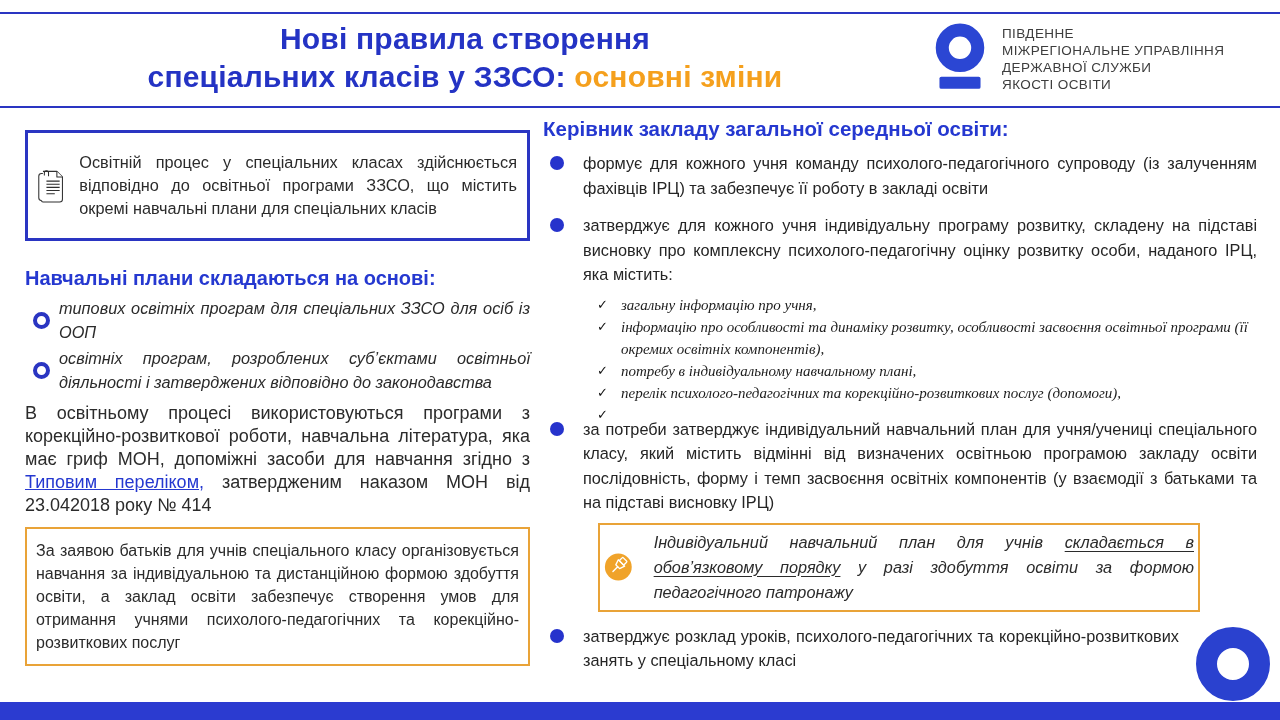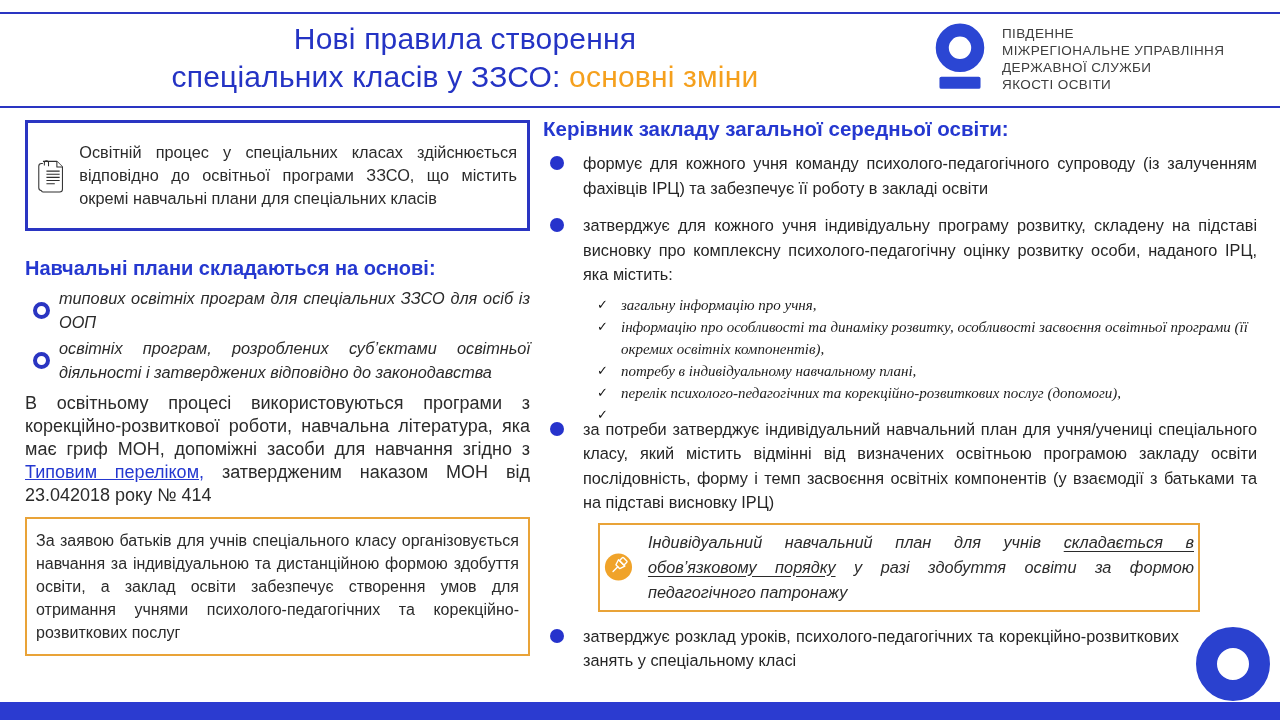--- a/index.html
+++ b/index.html
@@ -6,33 +6,33 @@
   html,body { width:1280px; height:720px; background:#ffffff; overflow:hidden;
               font-family:"Liberation Sans", sans-serif; color:#2e2e2e; }
   .page { position:relative; width:1280px; height:720px; background:#fff; }
 
   .rule { position:absolute; left:0; width:1280px; height:2px; background:#2a35c2; }
   .rule-top { top:12px; }
   .rule-mid { top:106px; }
 
   
   .header-title { position:absolute; top:20px; left:70px; width:790px;
-                  text-align:center; font-weight:normal; font-size:30px;
+                  text-align:center; font-weight:bold; font-size:30px;
                   line-height:38px; color:#2433c4; letter-spacing:0.2px; }
   .accent { color:#f5a01d; }
 
   .logo { position:absolute; top:22px; left:932px; display:flex; align-items:center; gap:14px; }
   .logo-text { font-size:13.5px; font-weight:normal; color:#3d3d3d; line-height:17px; letter-spacing:0.4px; }
 
   
   .col-left  { position:absolute; left:25px;  top:120px; width:505px; }
   .col-right { position:absolute; left:543px; top:116px; width:714px; }
 
   .doc-box { border:3px solid #2a35c2; height:111px; display:flex; align-items:center;
-             gap:12px; padding:6px 10px 6px 8px; background:#fff; }
+             gap:12px; padding:6px 10px 6px 8px; background:#fff;margin-top:10px; }
   .doc-box .txt { font-size:16.3px; line-height:23px; text-align:justify; color:#2b2b2b; }
 
   h2.blue-h { color:#2538d0; font-weight:bold; }
   .col-left  h2.blue-h { font-size:20px; margin-top:24px; line-height:27px; }
   .col-right h2.blue-h { font-size:20.5px; line-height:26px; margin-bottom:9px; }
 
   ul { list-style:none; }
 
   .ring-list { margin-top:4px; }
   .ring-list li { position:relative; padding-left:34px; font-style:italic; font-size:16.3px;
@@ -52,21 +52,21 @@
                    width:14px; height:14px; border-radius:50%; background:#2633cc; }
 
   .check-list { margin:7px 0 0 14px; }
   .check-list li { position:relative; padding-left:24px; font-family:"Liberation Serif", serif;
                    font-style:italic; font-size:15px; line-height:22px; color:#1d1d1d;
                    text-align:left; }
   .check-list .check { position:absolute; left:0; top:0; font-style:normal;
                    font-family:"DejaVu Sans", sans-serif; font-size:13px; color:#111; }
 
   .pin-box { margin:4px 16px 12px 55px; width:602px; border:2px solid #e9a338;
-             display:flex; align-items:center; gap:15px; padding:5px 4px; background:#fff; }
+             display:flex; align-items:center; gap:21px; padding:5px 4px; background:#fff; }
   .pin-box .txt { font-style:italic; font-size:16.3px; line-height:25px;
                   text-align:justify; color:#2b2b2b; }
   .pin-box .ul { text-decoration:underline; text-underline-offset:3px; }
 
   .li-last { padding-right:78px !important; }
 
   .big-ring { position:absolute; left:1196px; top:627px; width:74px; height:74px;
               border:21px solid #2a41cf; border-radius:50%; background:#fff; z-index:4; }
 
   .footer-bar { position:absolute; left:0; top:702px; width:1280px; height:18px; background:#2b3bd0; }

